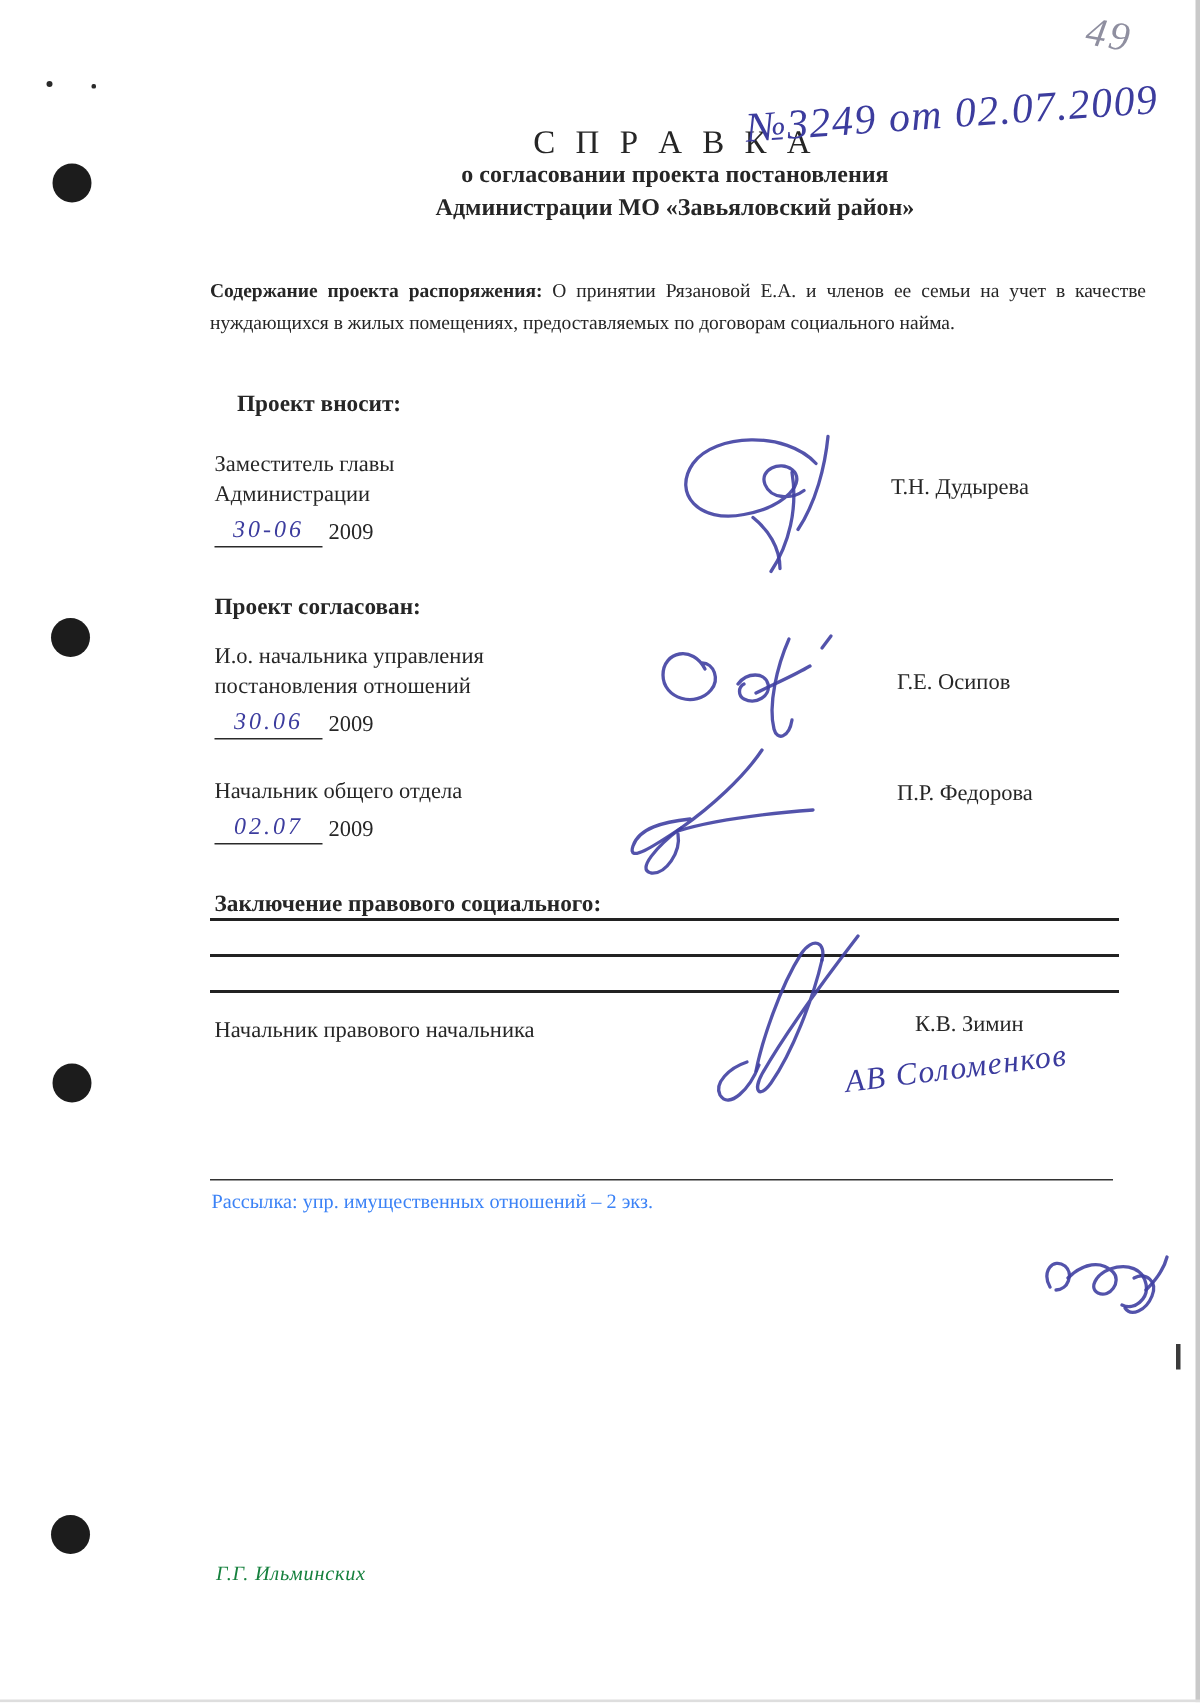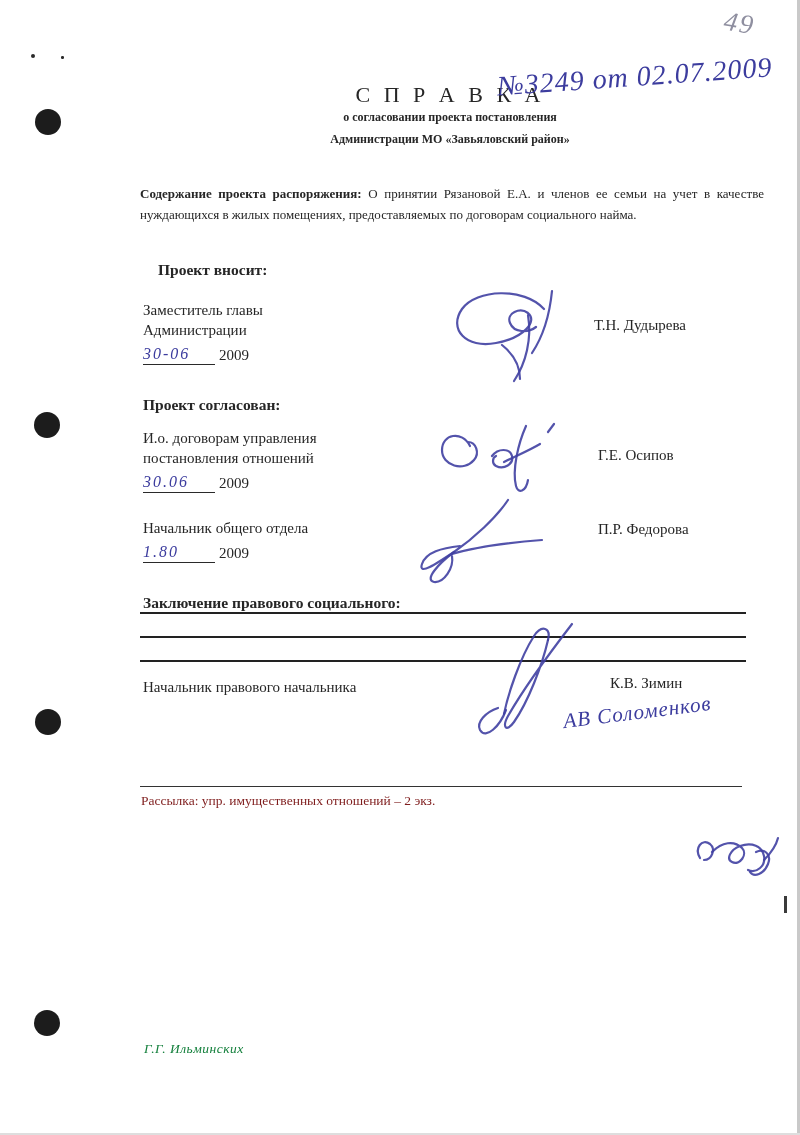--- a/index.html
+++ b/index.html
@@ -19,60 +19,60 @@
   .ink-speck{position:absolute;background:#2a2a2a;border-radius:50%;}
 
   .pencil-number{
     position:absolute;left:724px;top:8px;
     font-size:27px;color:#8f8fa0;font-style:italic;
     transform:rotate(10deg);letter-spacing:2px;
   }
 
   .title-block{position:absolute;left:140px;top:84px;width:620px;text-align:center;line-height:22px;}
   .doc-title{font-weight:normal;font-size:22px;letter-spacing:4px;}
-  .doc-subtitle{font-weight:bold;font-size:12px;}
+  .doc-subtitle{font-weight:bold;font-size:16px;}
 
   .hw{color:#3c3c9e;font-style:italic;font-family:"Liberation Serif",serif;}
   .hw-number{
     position:absolute;left:497px;top:60px;width:300px;
     font-size:28px;letter-spacing:1px;transform:rotate(-4deg);
     white-space:nowrap;
   }
 
   .summary-par{
     position:absolute;left:140px;top:170px;width:624px;
     font-size:13px;line-height:21px;text-align:justify;
   }
   .summary-par .lbl{font-weight:bold;}
 
   .section-label{position:absolute;font-weight:bold;font-size:15.5px;}
 
   .position-block{position:absolute;font-size:15px;line-height:20px;}
   .date-row{margin-top:4px;font-size:15px;}
   .date-underline{
     display:inline-block;width:72px;border-bottom:1.5px solid #2a2a2a;
-    vertical-align:bottom;
+    text-align:center;vertical-align:bottom;
   }
   .date-underline .hw{font-size:16px;letter-spacing:2px;}
   .year{padding-left:4px;}
 
   .name{position:absolute;font-size:15px;white-space:nowrap;}
 
   .sig{position:absolute;}
   .sig path{fill:none;stroke:#4040a2;stroke-width:2.2;stroke-linecap:round;opacity:.9;}
 
   .hw-name{
     position:absolute;left:563px;top:700px;
     font-size:21px;transform:rotate(-7deg);letter-spacing:1px;white-space:nowrap;
   }
 
   .rule{position:absolute;left:140px;width:606px;height:0;border-top:2px solid #222;}
   .rule-thin{position:absolute;left:140px;width:602px;height:0;border-top:1.5px solid #333;}
 
-  .distribution{position:absolute;left:141px;top:793px;font-size:13.5px;color:#7f1d1d;}
+  .distribution{position:absolute;left:141px;top:793px;font-size:13.5px;color:#3b82f6;}
   .executor{position:absolute;left:144px;top:1041px;font-size:13.5px;font-style:italic;color:#15803d;letter-spacing:.5px;}
   .tick-mark{position:absolute;left:784px;top:896px;width:2.5px;height:17px;background:#3b3b3b;}
 </style>
 </head>
 <body>
 
 <div id="document-page">
 
   <div class="edge-right"></div>
   <div class="edge-bottom"></div>
@@ -106,36 +106,36 @@
     <path d="M120,8 C118,28 112,52 100,70"></path>
     <path d="M112,26 C92,4 44,6 30,26 C16,46 34,66 64,60 C92,55 106,38 96,30 C88,24 74,30 78,40 C82,50 96,50 104,44"></path>
     <path d="M96,32 C100,56 94,80 82,98"></path>
     <path d="M70,62 C80,70 88,82 88,96"></path>
   </svg>
   <div class="name" style="left:594px;top:317px;">Т.Н. Дудырева</div>
 
   <div class="section-label" style="left:143px;top:396px;">Проект согласован:</div>
 
   <div class="position-block" style="left:143px;top:428px;">
-    <div>И.о. договорам управления</div>
+    <div>И.о. начальника управления</div>
     <div>постановления отношений</div>
     <div class="date-row"><span class="date-underline"><span class="hw">30.06</span></span><span class="year">2009</span></div>
   </div>
   <svg class="sig" style="left:434px;top:418px;" width="130" height="80" viewBox="0 0 130 80">
     <path d="M36,28 C28,12 8,16 8,32 C8,48 30,54 40,42 C46,35 42,24 34,24"></path>
     <path d="M58,38 C64,30 76,30 78,38 C80,46 70,52 62,48 C58,46 58,40 62,38"></path>
     <path d="M92,8 C84,26 78,52 82,68 C84,76 92,74 94,62"></path>
     <path d="M70,44 C82,38 96,32 106,26"></path>
     <path d="M114,14 L120,6"></path>
   </svg>
   <div class="name" style="left:598px;top:447px;">Г.Е. Осипов</div>
 
   <div class="position-block" style="left:143px;top:518px;">
     <div>Начальник общего отдела</div>
-    <div class="date-row"><span class="date-underline"><span class="hw">1.80</span></span><span class="year">2009</span></div>
+    <div class="date-row"><span class="date-underline"><span class="hw">02.07</span></span><span class="year">2009</span></div>
   </div>
   <svg class="sig" style="left:408px;top:494px;" width="140" height="95" viewBox="0 0 140 95">
     <path d="M100,6 C88,24 66,44 46,58 C28,70 10,82 14,70 C18,58 34,54 52,52"></path>
     <path d="M46,58 C30,70 16,86 26,88 C36,89 46,74 44,62"></path>
     <path d="M44,60 C70,52 108,48 134,46"></path>
   </svg>
   <div class="name" style="left:598px;top:521px;">П.Р. Федорова</div>
 
   <div class="section-label" style="left:143px;top:594px;">Заключение правового социального:</div>
   <div class="rule" style="top:612px;"></div>

